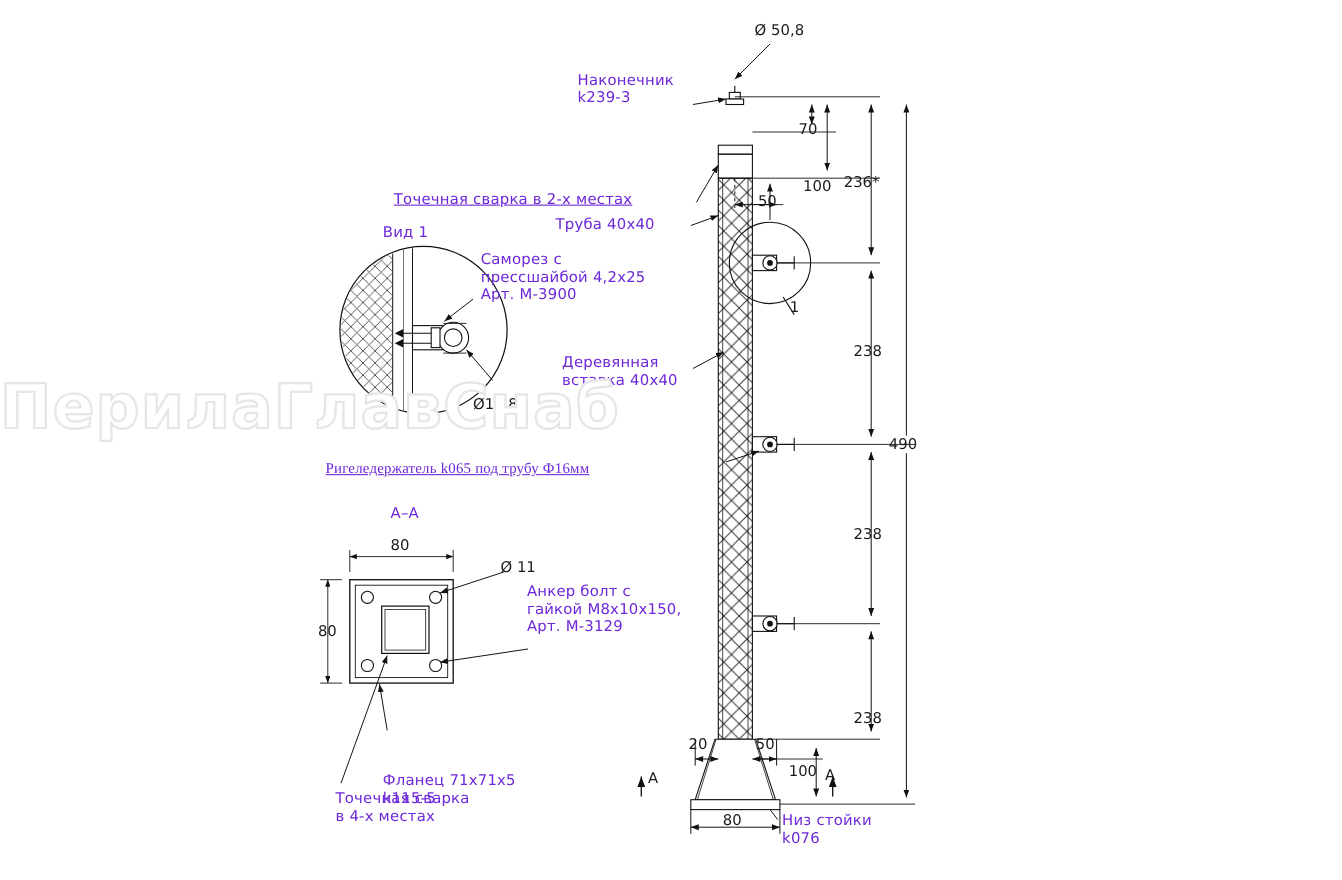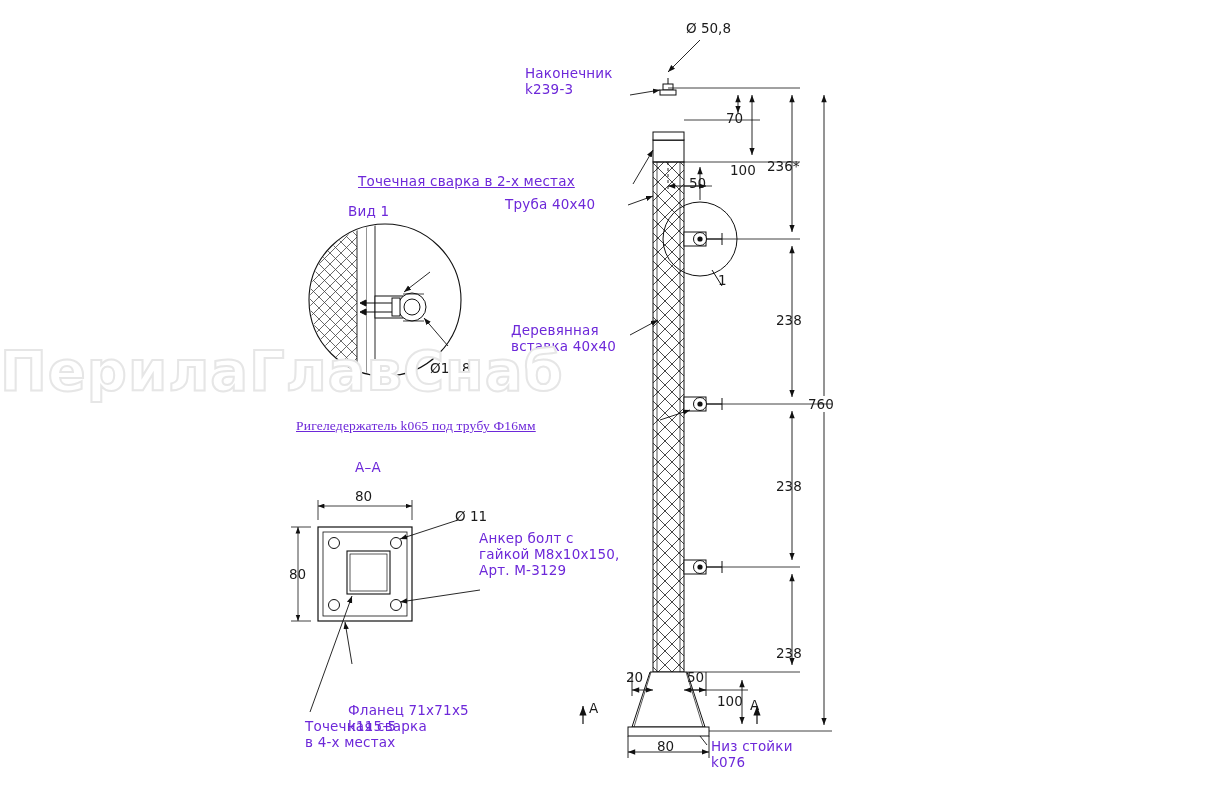--- a/index.html
+++ b/index.html
@@ -266,20 +266,23 @@
   <div class="dim" style="left:686px; top:20px;">Ø 50,8</div>
 
   <div class="lbl" style="left:525px; top:65px;"><span>Наконечник
 k239-3</span></div>
 
   <div class="lbl u" style="left:358px; top:173px;">Точечная сварка в 2-х местах</div>
   <div class="lbl" style="left:505px; top:196px;">Труба 40x40</div>
 
   <div class="lbl" style="left:348px; top:203px;">Вид 1</div>
 
+  <div class="lbl" style="left:437px; top:228px;"><span>Саморез с
+прессшайбой 4,2х25
+Арт. М-3900</span></div>
 
   <div class="lbl" style="left:511px; top:322px;"><span>Деревянная
 вставка 40х40</span></div>
 
   <div class="dim" style="left:430px; top:360px;">Ø16,8</div>
 
   <div class="lbl u" style="left:296px; top:418px;font-family:Liberation Serif, serif;">Ригеледержатель k065 под трубу Ф16мм</div>
 
   <div class="lbl" style="left:355px; top:459px;">А–А</div>
 
@@ -295,21 +298,21 @@
 k115-5</span></div>
   <div class="lbl" style="left:305px; top:718px;"><span>Точечная сварка
 в 4-х местах</span></div>
 
   <div class="dim" style="left:726px; top:110px;">70</div>
   <div class="dim" style="left:730px; top:162px;">100</div>
   <div class="dim" style="left:689px; top:175px;">50</div>
   <div class="dim" style="left:767px; top:158px;">236*</div>
   <div class="dim" style="left:718px; top:272px;">1</div>
   <div class="dim" style="left:776px; top:312px;">238</div>
-  <div class="dim" style="left:808px; top:396px;">760</div>
+  <div class="dim" style="left:808px; top:396px;">490</div>
   <div class="dim" style="left:776px; top:478px;">238</div>
   <div class="dim" style="left:776px; top:645px;">238</div>
 
   <div class="dim" style="left:626px; top:669px;">20</div>
   <div class="dim" style="left:687px; top:669px;">50</div>
   <div class="dim" style="left:717px; top:693px;">100</div>
   <div class="dim" style="left:657px; top:738px;">80</div>
 
   <div class="lbl" style="left:711px; top:738px;"><span>Низ стойки
 k076</span></div>

